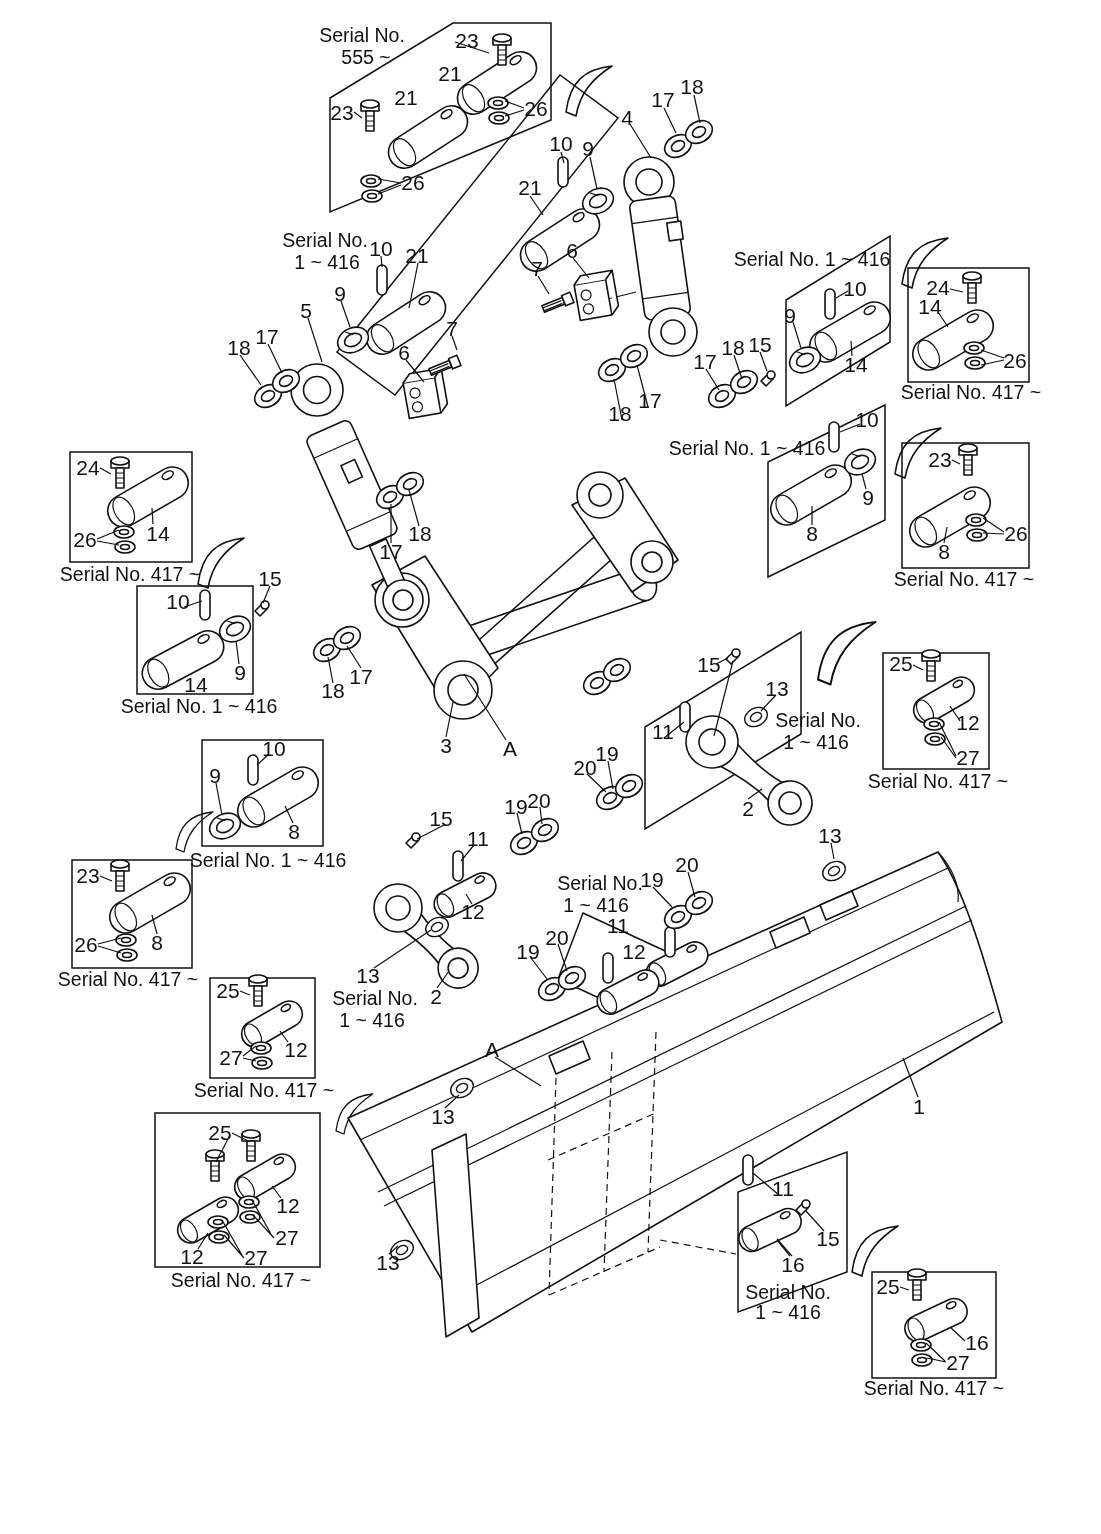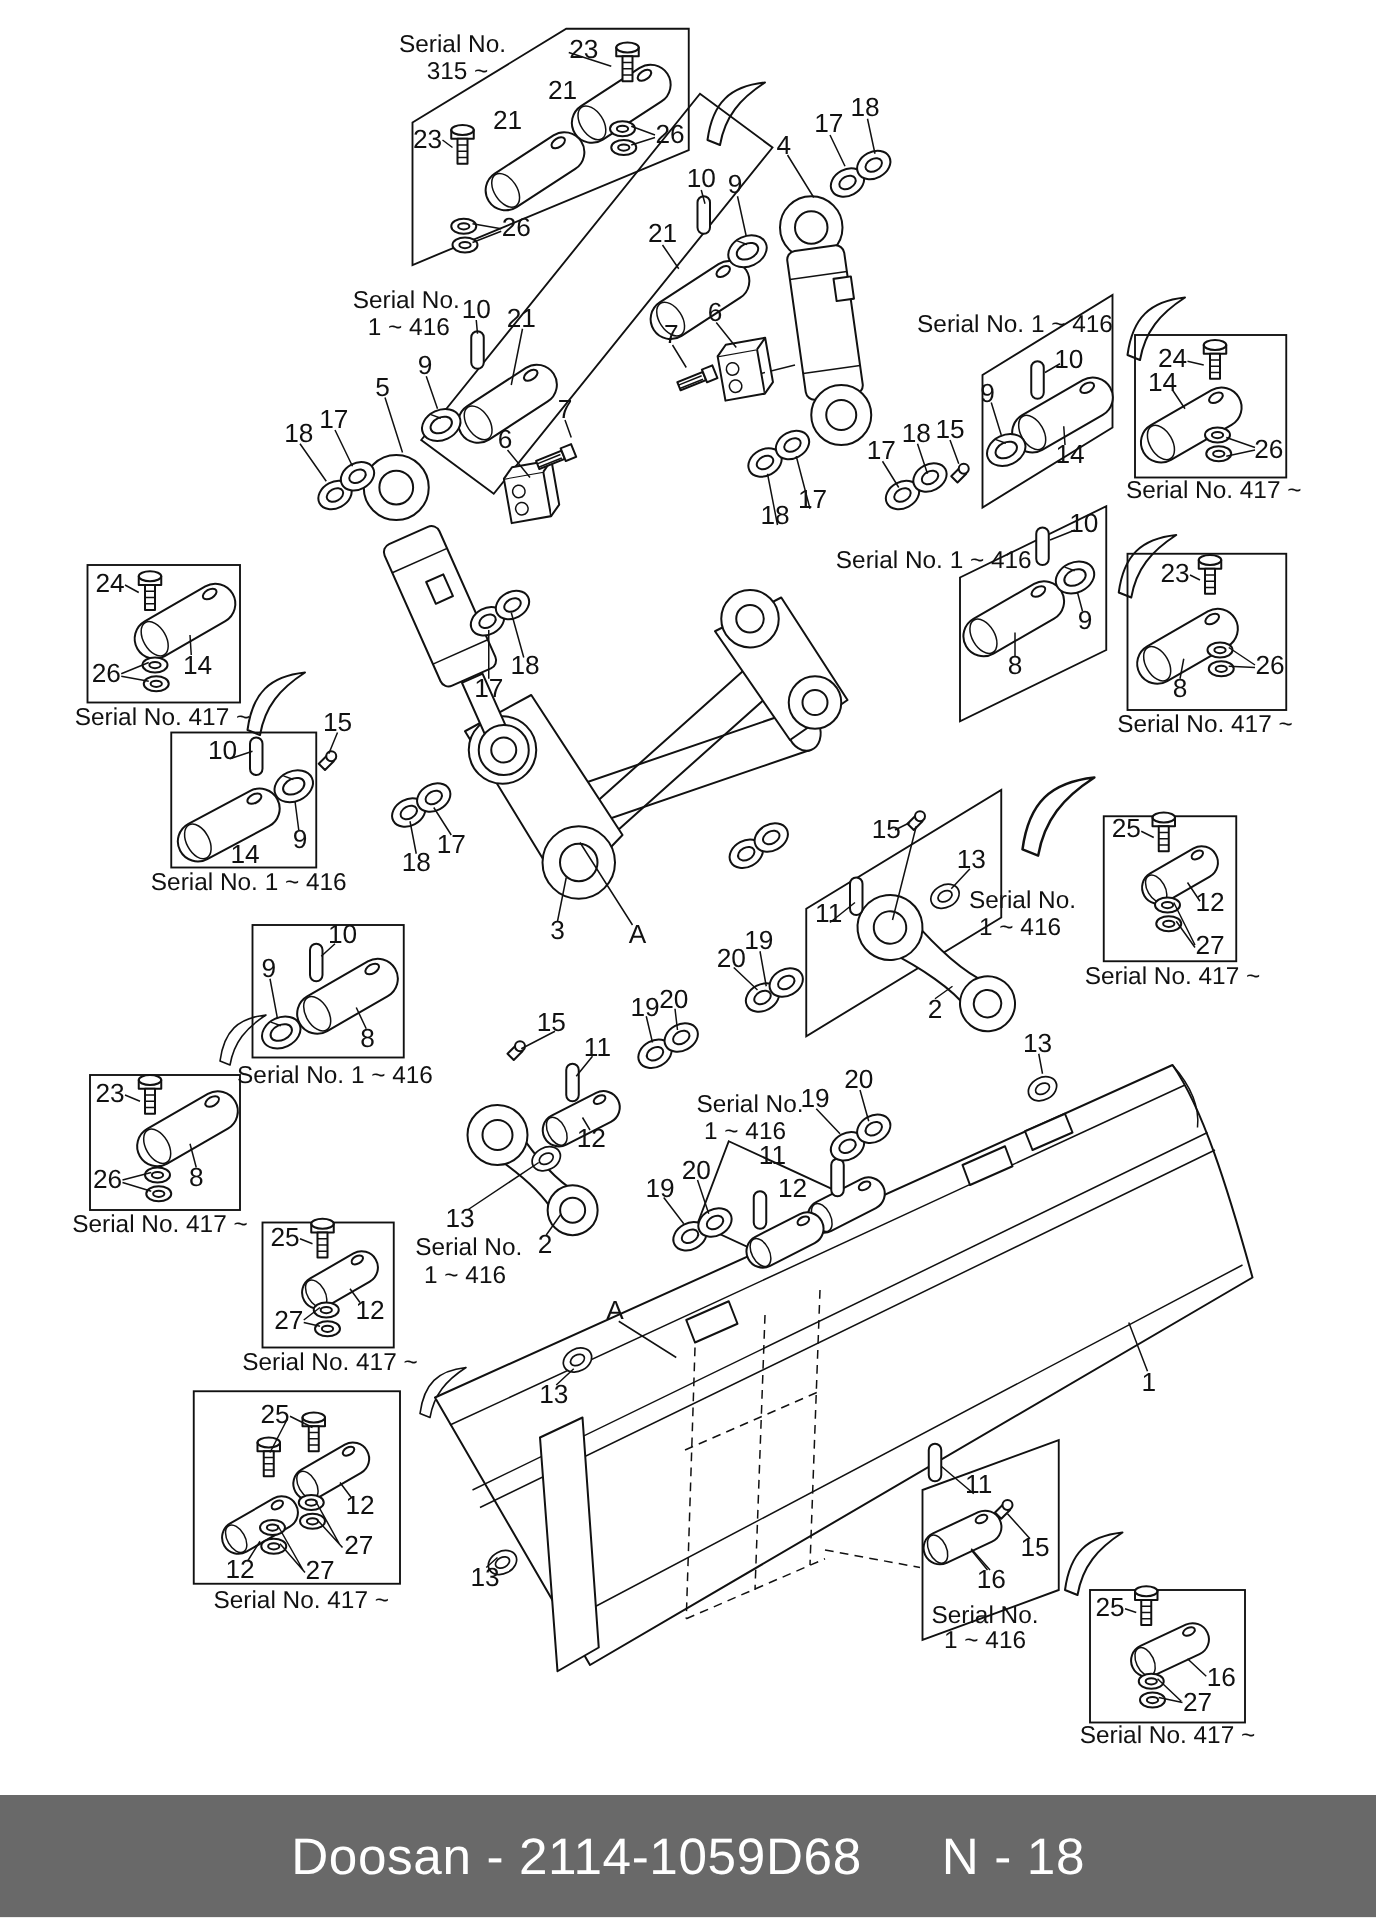--- a/index.html
+++ b/index.html
@@ -318,21 +318,21 @@
         M230,1135 L216,1162 M900,1287 L909,1290 M938,312 L948,327 M852,356 L851,341 M153,524 L152,508
         M184,607 L202,601 M268,755 L257,765 M848,291 L836,298 M860,424 L840,432 M239,664 L236,641
         M216,783 L222,815 M793,322 L801,348 M866,489 L862,474 M812,525 L812,506 M944,543 L947,527
         M293,823 L285,806 M157,934 L152,915 M288,1042 L280,1031 M960,721 L950,706 M281,1198 L272,1186
         M198,1249 L208,1233 M965,1341 L950,1327 M790,1256 L777,1240"></path>
     </g>
   </svg>
 
   <div id="labels">
       <span class="plabel serial" style="left: 362px; top: 36px;">Serial No.</span>
-      <span class="plabel serial" style="left: 366px; top: 58px;">315 ~</span>
+      <span class="plabel serial" style="left: 366px; top: 58px;">555 ~</span>
       <span class="plabel" style="left: 467px; top: 40px;">23</span>
       <span class="plabel" style="left: 450px; top: 73px;">21</span>
       <span class="plabel" style="left: 536px; top: 108px;">26</span>
       <span class="plabel" style="left: 406px; top: 97px;">21</span>
       <span class="plabel" style="left: 342px; top: 112px;">23</span>
       <span class="plabel" style="left: 413px; top: 182px;">26</span>
       <span class="plabel" style="left: 692px; top: 86px;">18</span>
       <span class="plabel" style="left: 663px; top: 99px;">17</span>
       <span class="plabel" style="left: 627px; top: 117px;">4</span>
       <span class="plabel" style="left: 561px; top: 143px;">10</span>
@@ -442,18 +442,14 @@
       <span class="plabel" style="left: 828px; top: 1238px;">15</span>
       <span class="plabel" style="left: 793px; top: 1264px;">16</span>
       <span class="plabel serial" style="left: 788px; top: 1293px;">Serial No.</span>
       <span class="plabel serial" style="left: 788px; top: 1313px;">1 ~ 416</span>
       <span class="plabel" style="left: 888px; top: 1286px;">25</span>
       <span class="plabel" style="left: 977px; top: 1342px;">16</span>
       <span class="plabel" style="left: 958px; top: 1362px;">27</span>
       <span class="plabel serial" style="left: 934px; top: 1389px;">Serial No. 417 ~</span>
     </div>
 
-  <div id="footer" style="background: rgb(105, 105, 105);">
-    <span>Doosan - 2114-1059D68</span>
-    <span>N - 18</span>
-  </div>
 
 </div>
 
 </body></html>

